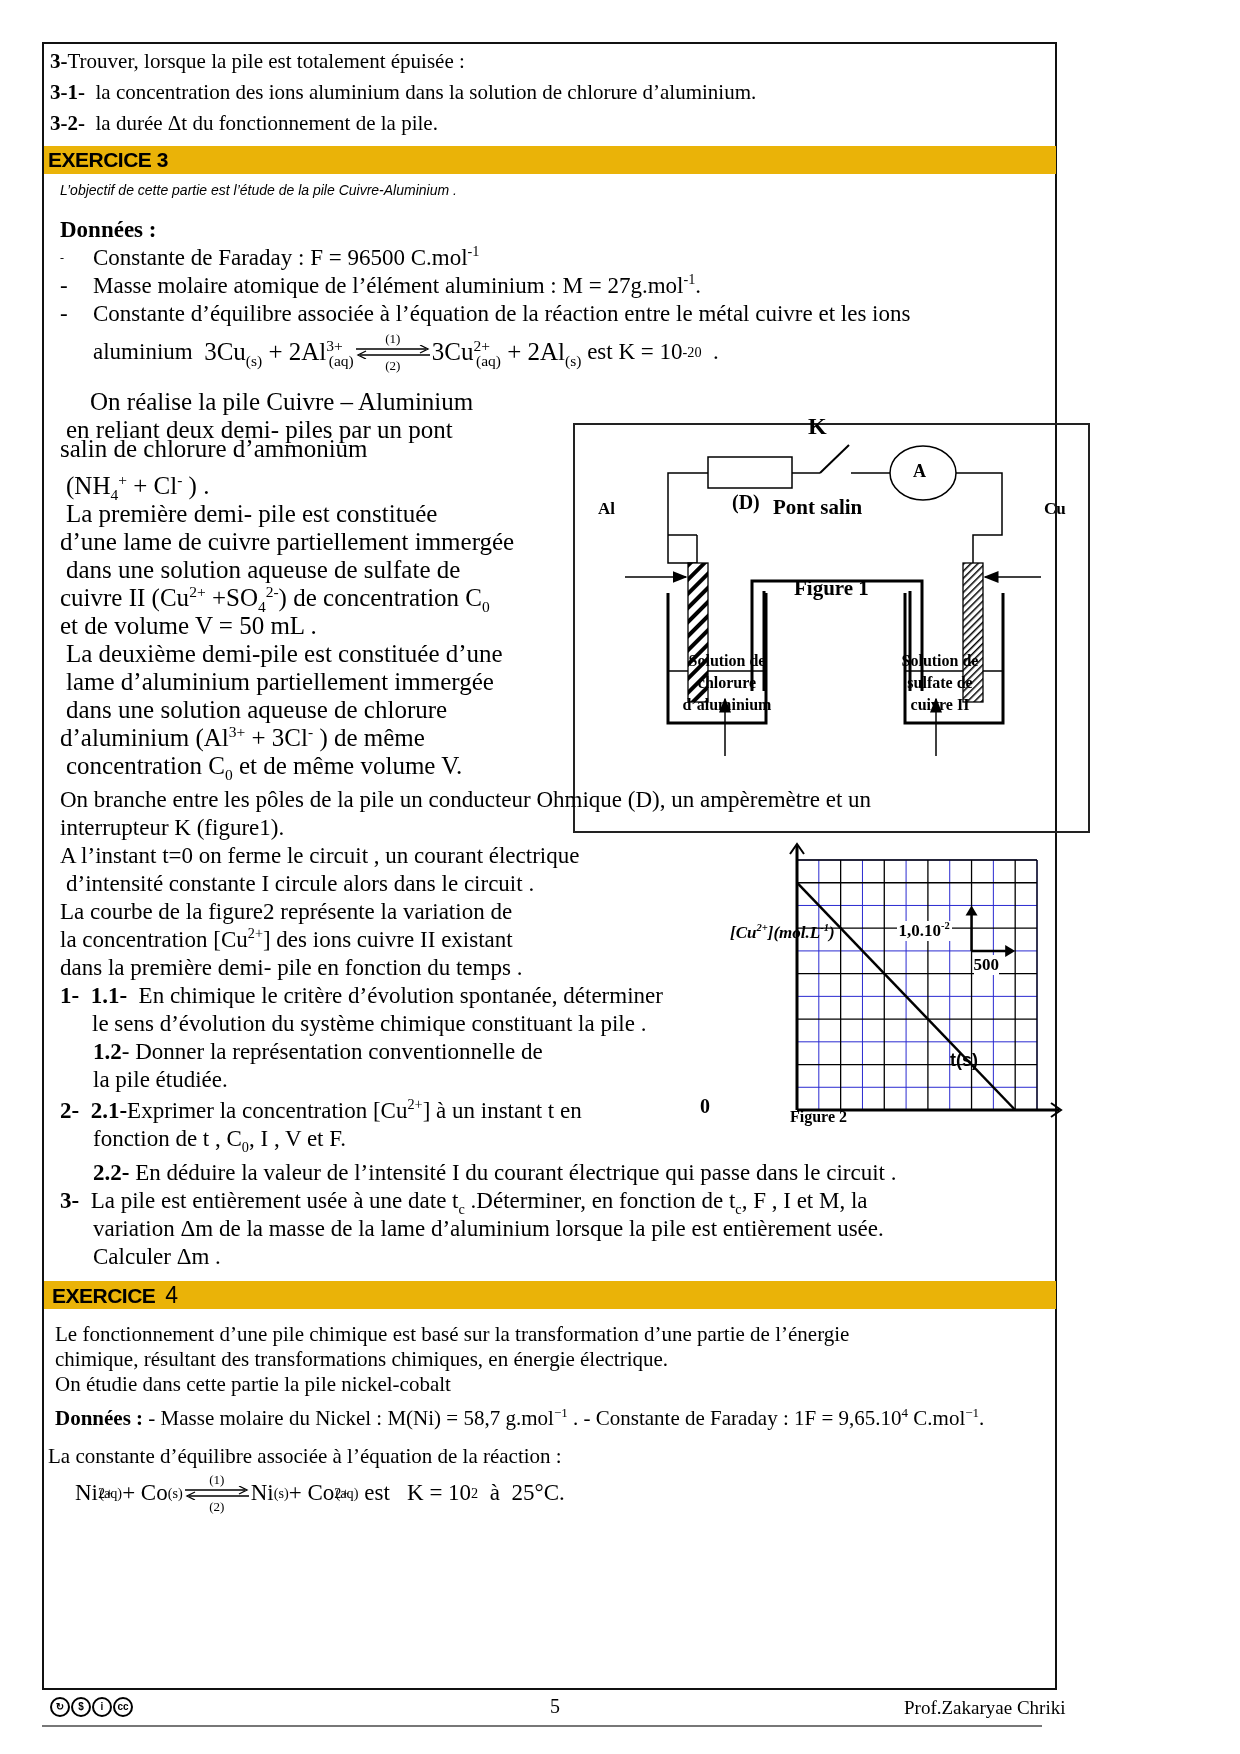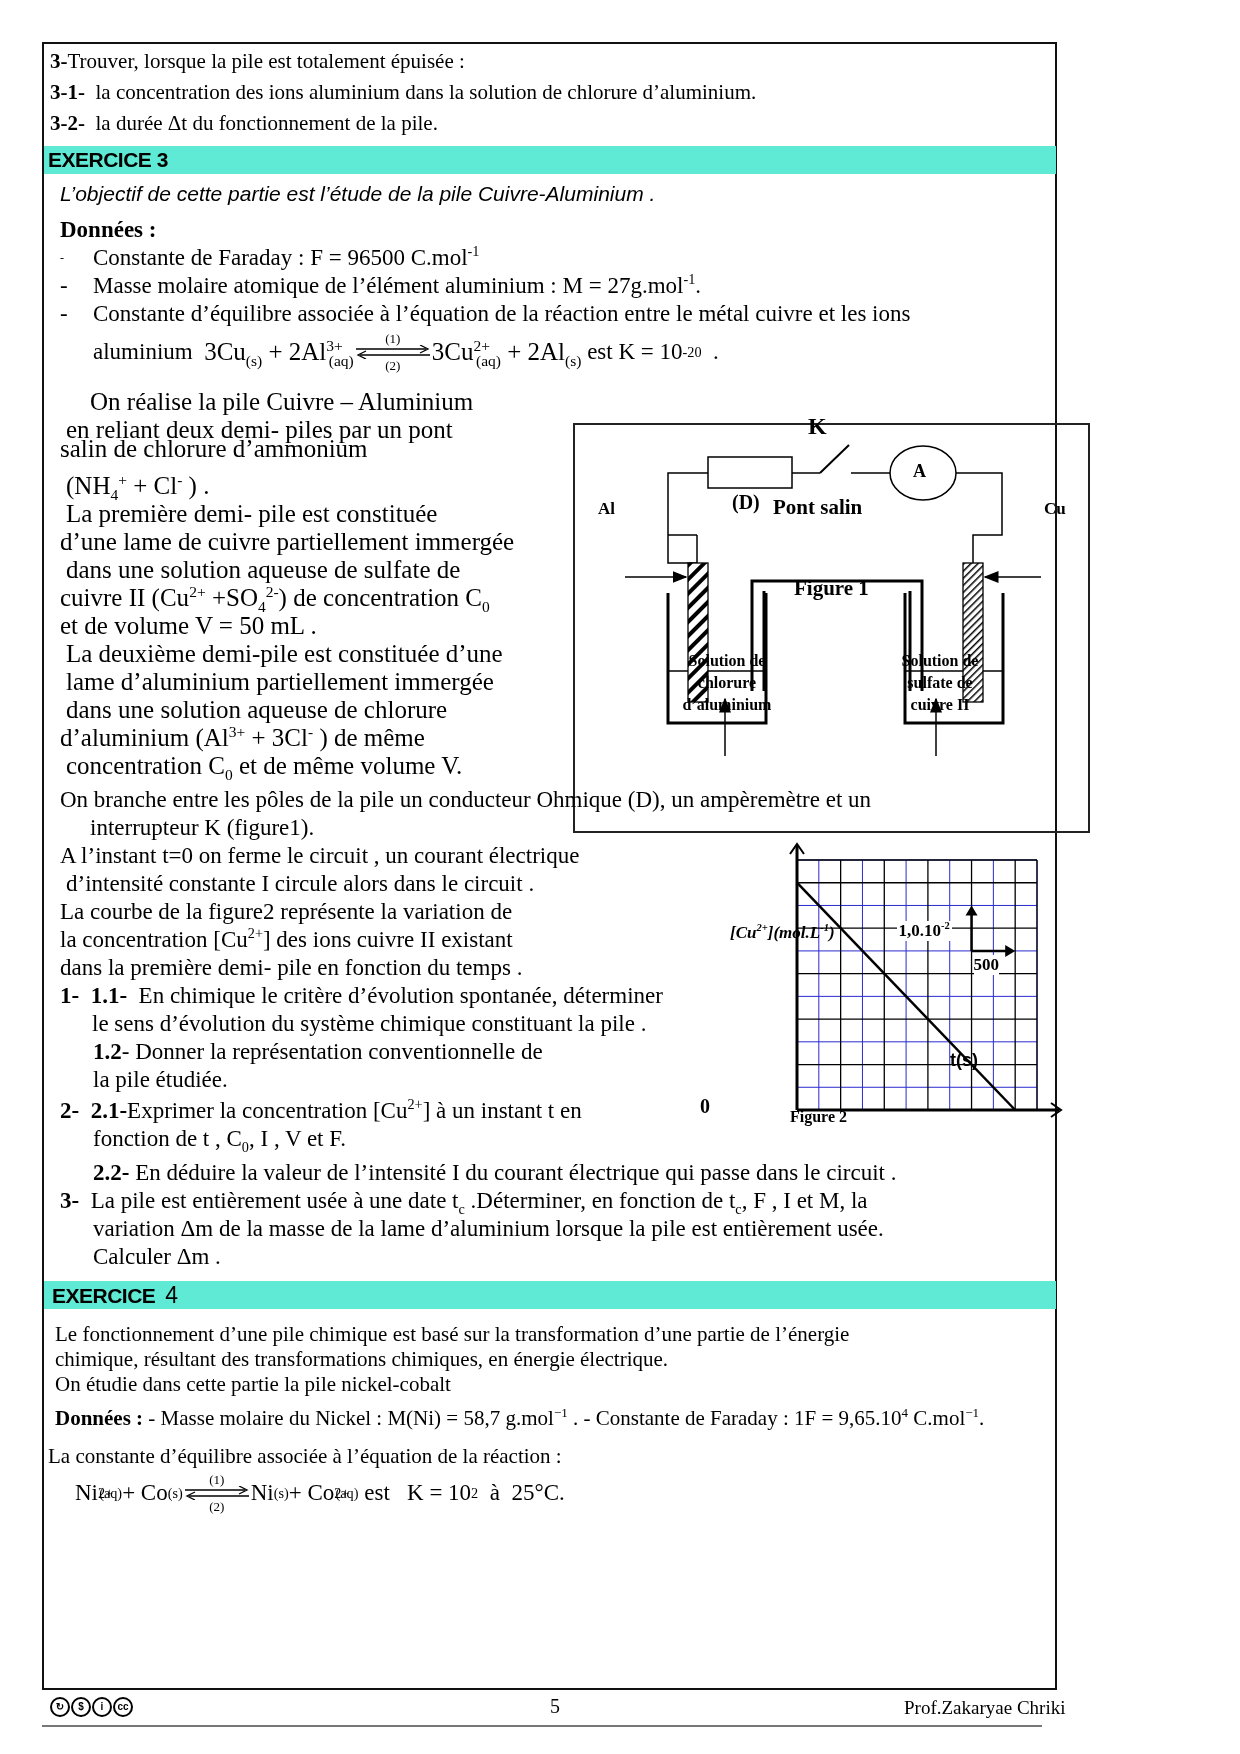--- a/index.html
+++ b/index.html
@@ -4,24 +4,24 @@
 <style>
   html, body { margin: 0; padding: 0; background: #ffffff; }
   body { width: 1240px; height: 1754px; position: relative; overflow: hidden;
          font-family: "Liberation Serif", serif; color: #000; }
   .frame { position: absolute; left: 42px; top: 42px; width: 1015px; height: 1648px;
            border: 2.5px solid #111; box-sizing: border-box; }
   .abs { position: absolute; white-space: nowrap; }
   .t20 { font-size: 21px; line-height: 26px; }
   .t22 { font-size: 23px; line-height: 28px; }
   .t24 { font-size: 25px; line-height: 30px; }
-  .band { position: absolute; left: 44px; width: 1012px; height: 28px; background: #5eead4; }
+  .band { position: absolute; left: 44px; width: 1012px; height: 28px; background: #eab308; }
   .band span { font-family: "Liberation Sans", sans-serif; font-weight: bold; font-size: 21px;
                line-height: 28px; padding-left: 4px; letter-spacing: -0.5px; }
-  .ital { font-family: "Liberation Sans", sans-serif; font-style: italic; font-size: 21px; }
+  .ital { font-family: "Liberation Sans", sans-serif; font-style: italic; font-size: 14px; }
   b { font-weight: bold; }
   sup, sub { font-size: 62%; line-height: 0; }
   .arrows { display: inline-flex; flex-direction: column; align-items: center; margin: 0 2px; }
   .arrows .lbl { font-size: 13px; line-height: 13px; }
   .arrows svg { display: block; }
   .fig1 { position: absolute; left: 573px; top: 423px; width: 517px; height: 410px;
           border: 2px solid #222; box-sizing: border-box; }
   .figtxt { position: absolute; font-weight: bold; font-family: "Liberation Serif", serif; text-align: center; }
   .footer-line { position: absolute; left: 42px; top: 1725px; width: 1000px; height: 2px; background: #777; }
   .cc { position: absolute; left: 50px; top: 1697px; display: flex; gap: 1px; }
@@ -163,21 +163,21 @@
     <div>d’aluminium</div>
   </div>
   <div class="figtxt" style="left:265px;top:225px;width:200px;font-size:16px;line-height:22px;">
     <div>Solution de</div>
     <div>sulfate de</div>
     <div>cuivre  II</div>
   </div>
 </div>
 
 <div class="abs t22" style="left:60px;top:786px;">On branche entre les pôles de la pile un conducteur Ohmique (D), un ampèremètre et un</div>
-<div class="abs t22" style="left:60px;top:814px;margin-left:30px;">interrupteur K (figure1).</div>
+<div class="abs t22" style="left:60px;top:814px;">interrupteur K (figure1).</div>
 <div class="abs t22" style="left:60px;top:842px;">A l’instant t=0 on ferme le circuit , un courant électrique</div>
 <div class="abs t22" style="left:66px;top:870px;">d’intensité constante I circule alors dans le circuit .</div>
 <div class="abs t22" style="left:60px;top:898px;">La courbe de la figure2 représente la variation de</div>
 <div class="abs t22" style="left:60px;top:926px;">
   <span>la concentration [Cu</span><sup>2+</sup><span>] des ions cuivre II existant</span>
 </div>
 <div class="abs t22" style="left:60px;top:954px;">dans la première demi- pile en fonction du temps .</div>
 
 <div class="abs t22" style="left:60px;top:982px;">
   <b>1-</b>&nbsp;&nbsp;<b>1.1-</b>&nbsp; <span>En chimique le critère d’évolution spontanée, déterminer</span>

